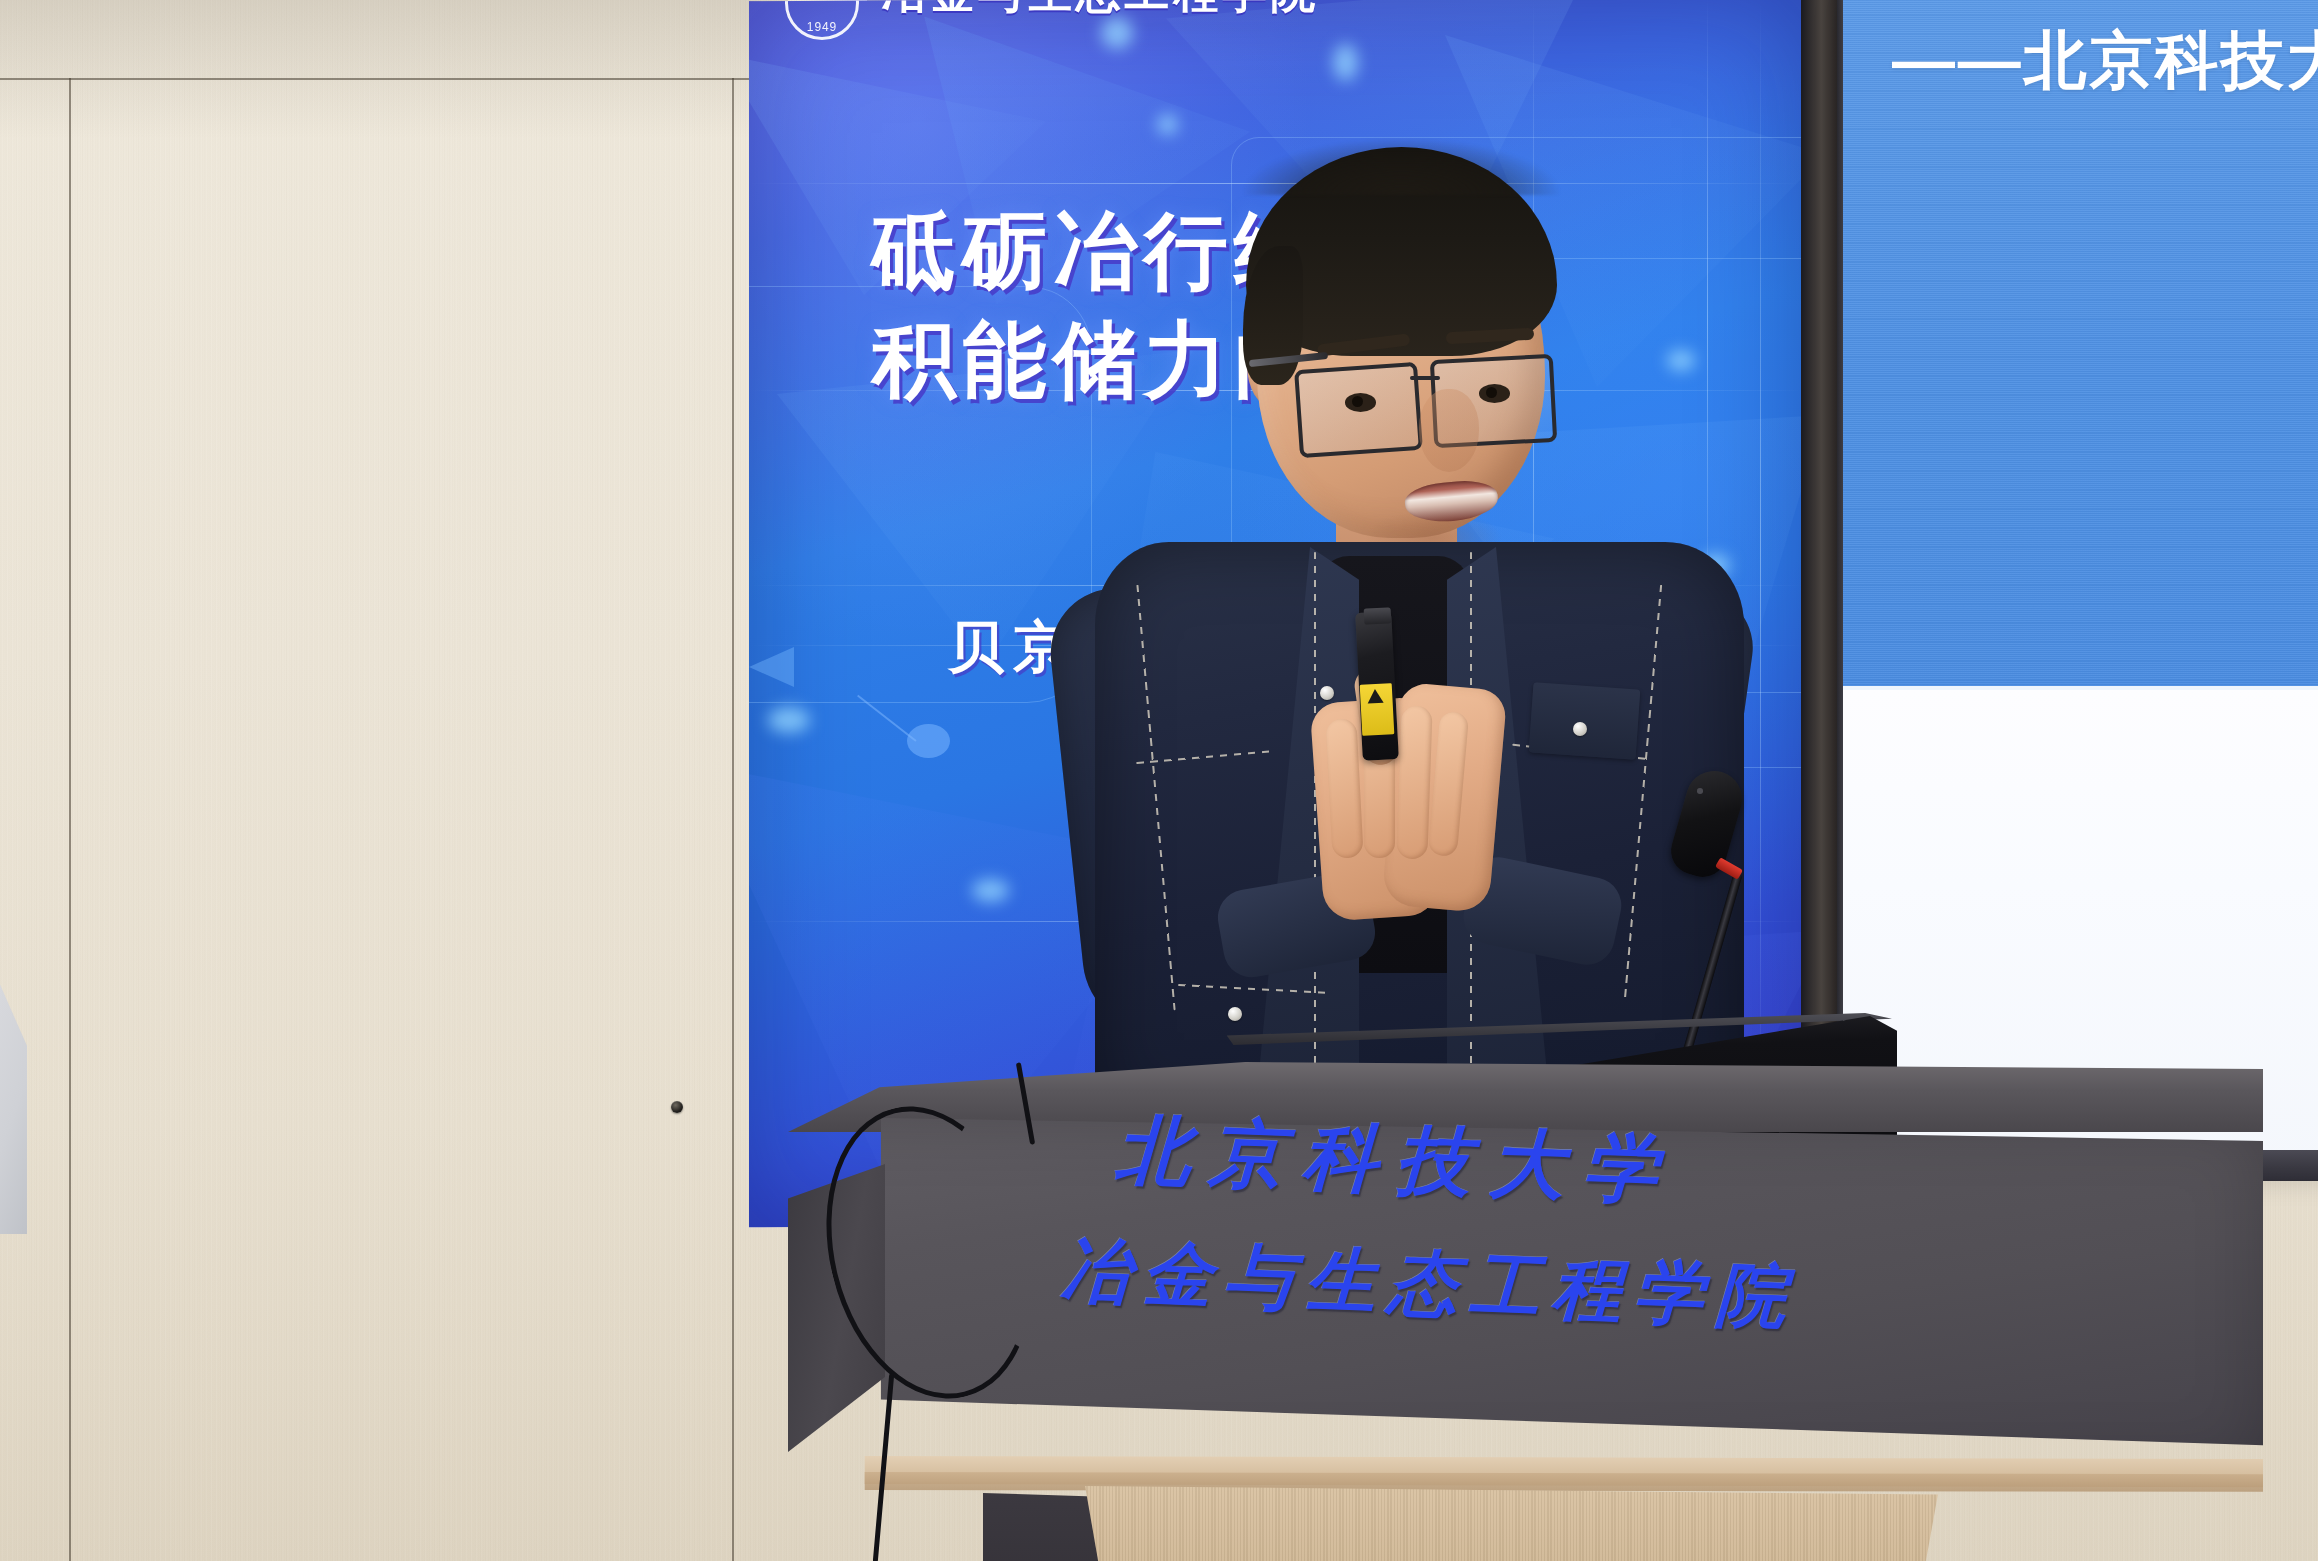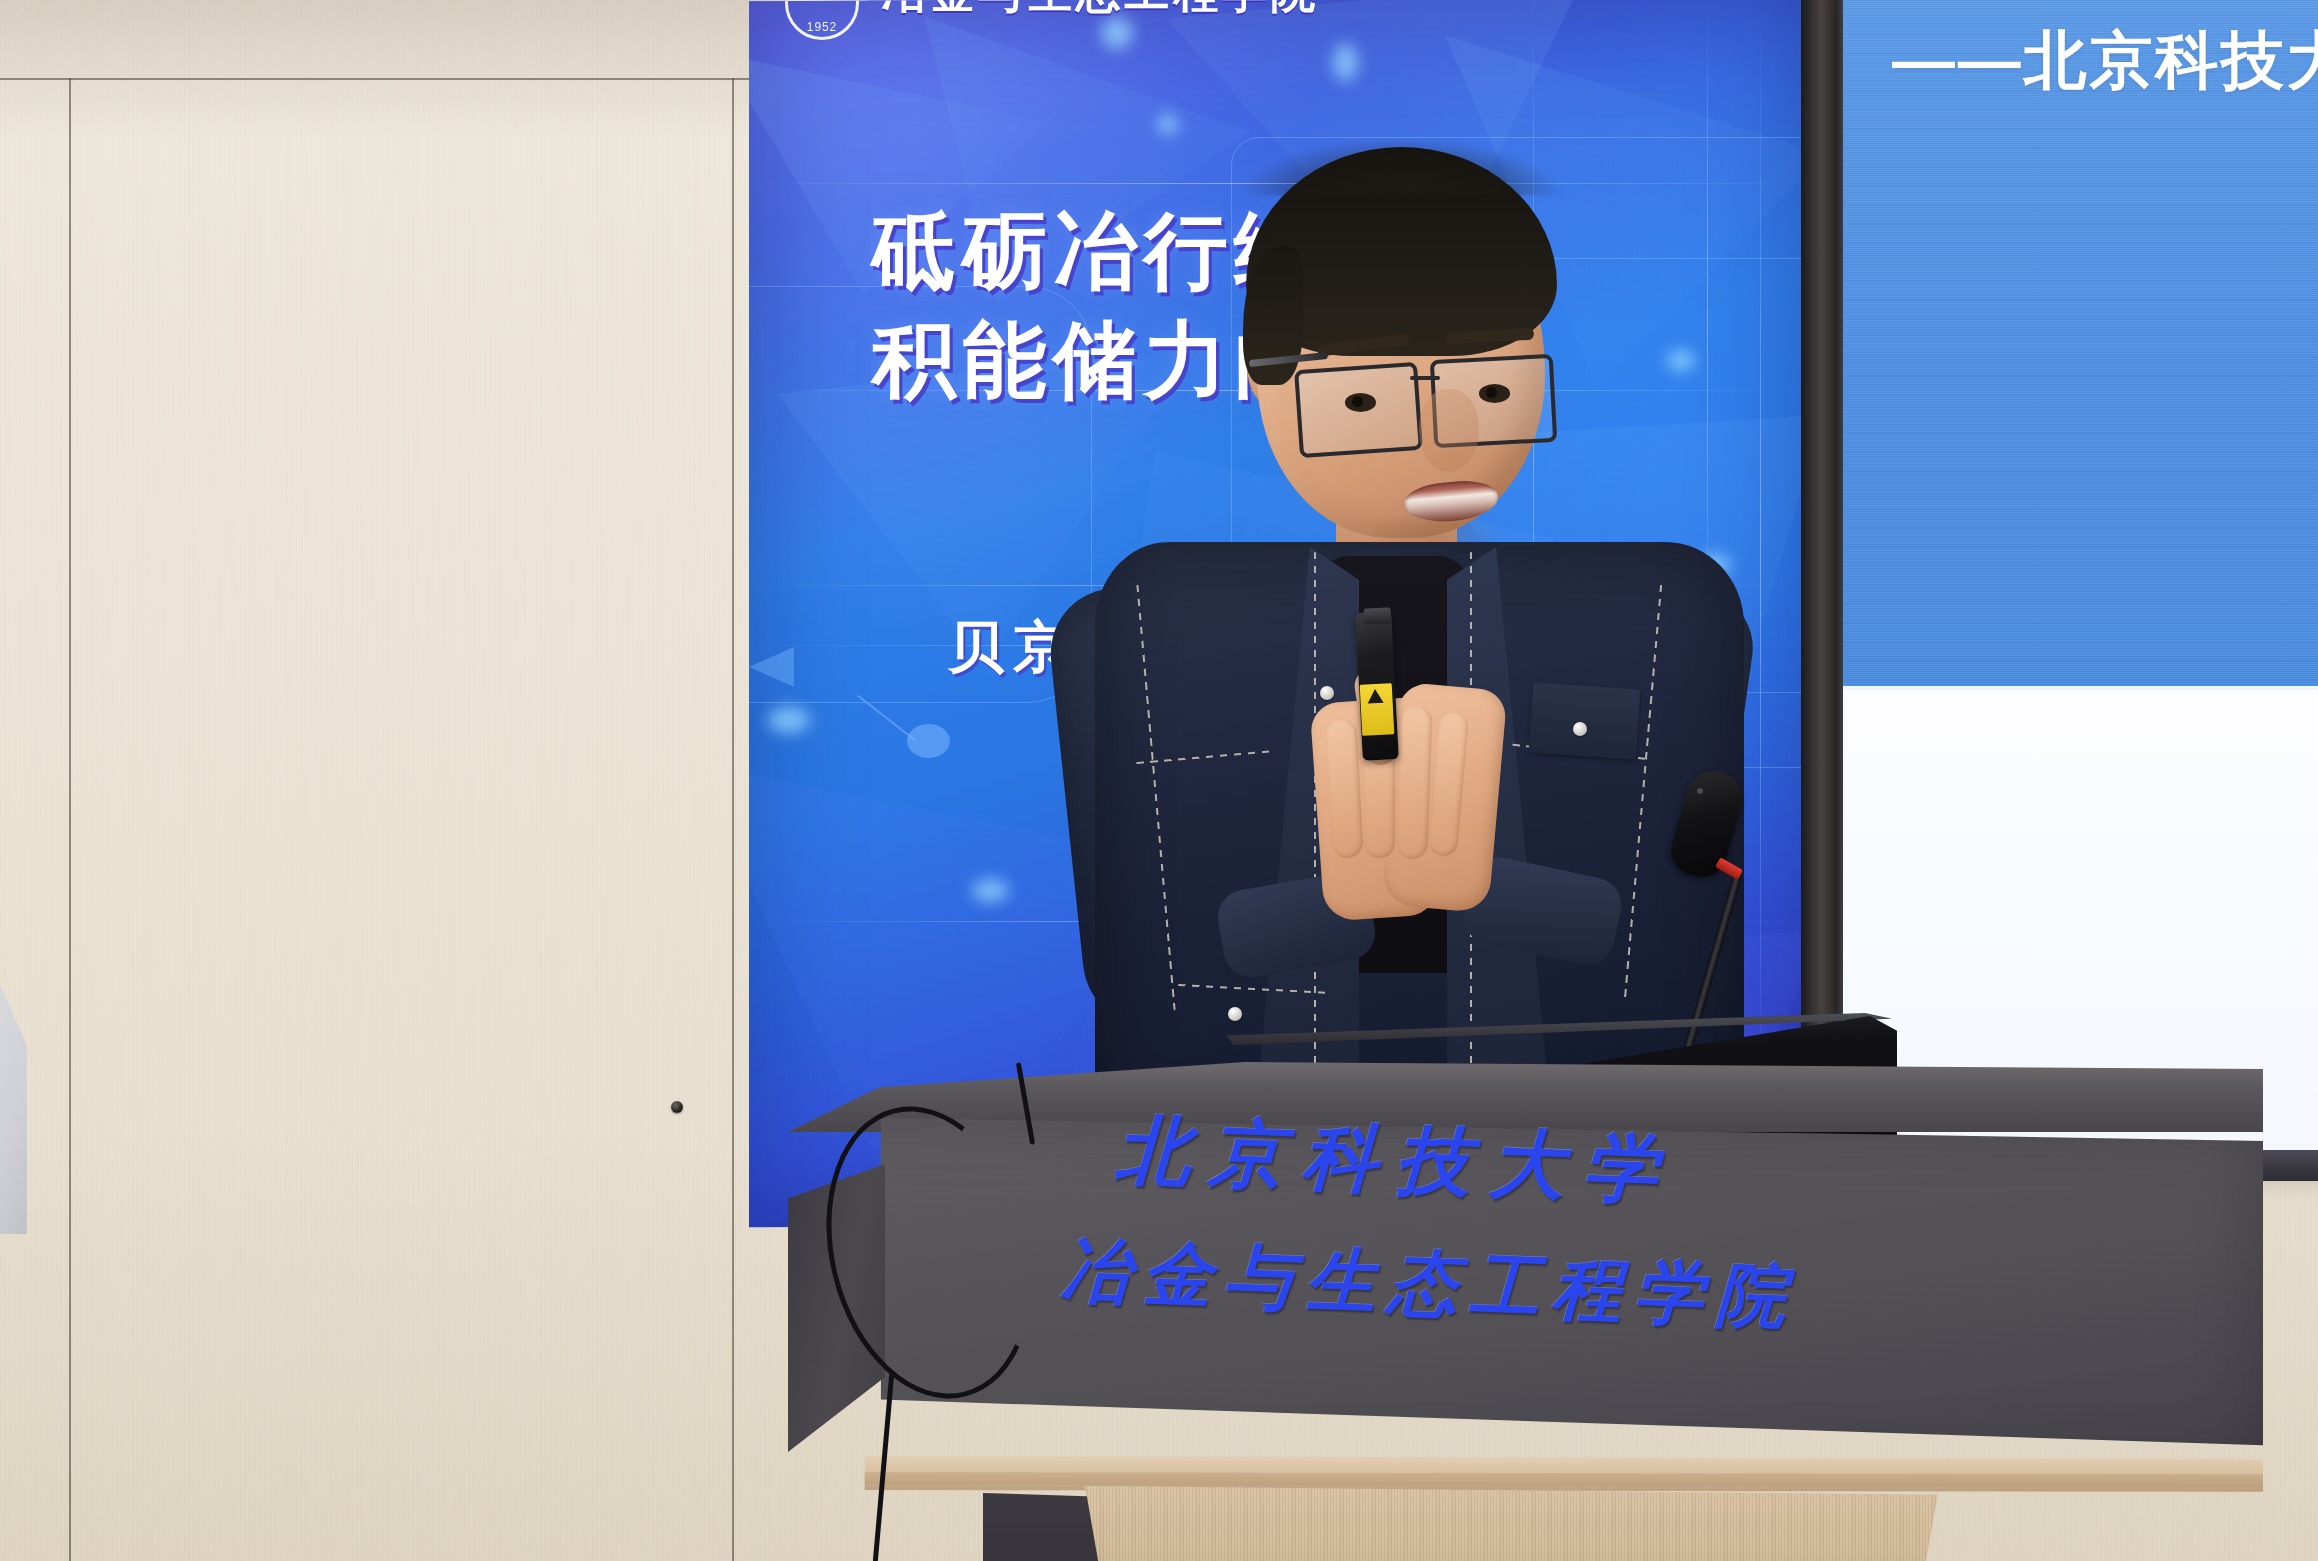--- a/index.html
+++ b/index.html
@@ -409,21 +409,21 @@
       <div class="node" style="left:158px;top:726px;width:43px;height:34px;"></div>
       <div class="node" style="left:716px;top:436px;width:10.2px;height:10.2px;background:rgba(200,235,255,.8);"></div>
       <div class="vline" style="left:93px;top:742px;width:74px;height:1.9px;transform:rotate(38deg);transform-origin:right center;background:rgba(130,185,255,.5);"></div>
 
       <div class="tri" style="left:0px;top:649px;border-top:20.4px solid transparent;border-bottom:20.4px solid transparent;border-right:45px solid rgba(120,185,255,.75);"></div>
       <div class="tri" style="left:459px;top:809px;border-top:16px solid transparent;border-bottom:16px solid transparent;border-left:34px solid rgba(110,170,255,.5);"></div>
       <div class="tri" style="left:536px;top:802px;border-top:16.7px solid transparent;border-bottom:16.7px solid transparent;border-left:36px solid rgba(110,170,255,.5);"></div>
       <div class="tri" style="left:607px;top:218px;border-left:18.5px solid transparent;border-right:18.5px solid transparent;border-bottom:43px solid rgba(130,190,255,.5);"></div>
 
       <div class="banner-logo">
-        <span>1952</span>
+        <span>1949</span>
       </div>
       <div class="banner-head">冶金与生态工程学院</div>
       <div class="banner-title">
         <div>砥砺冶行绘宏图</div>
         <div>积能储力向未来</div>
       </div>
       <div class="banner-sub">贝京</div>
     </div>
   </div>
   <div class="banner-gap"></div>

